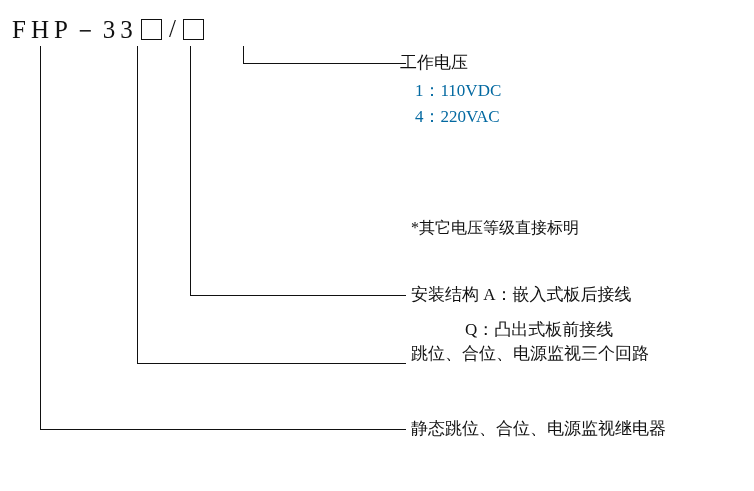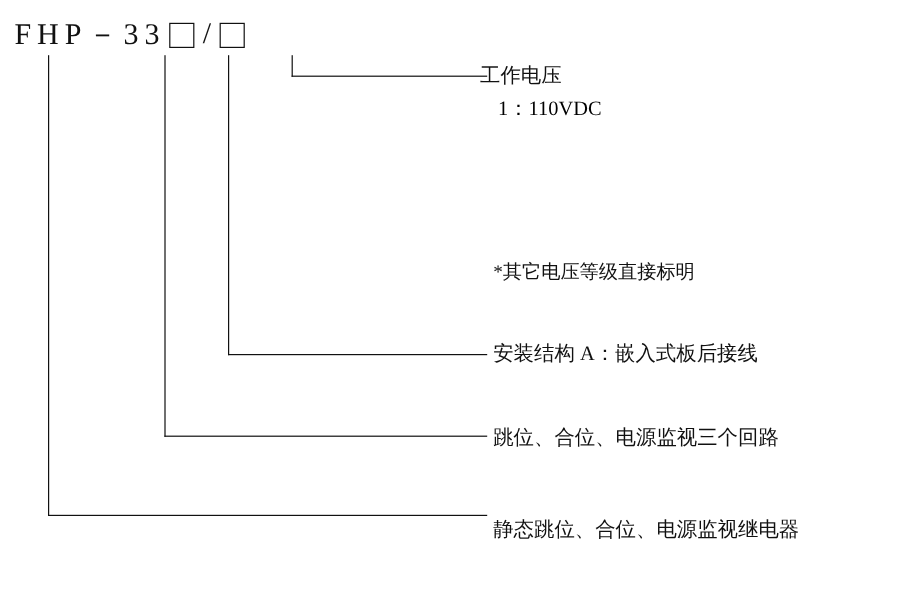--- a/index.html
+++ b/index.html
@@ -80,21 +80,21 @@
   }
   .volt-list {
     position: absolute;
     left: 415px;
     top: 78px;
   }
   .volt-row {
     font-size: 17px;
     line-height: 26px;
     white-space: nowrap;
-    color: #000000;
+    color: #0369a1;
   }
   .mount-sub {
     position: absolute;
     left: 465px;
     top: 318px;
     font-size: 17px;
     white-space: nowrap;
     color: #111;
   }
 </style>
@@ -119,23 +119,25 @@
   <div class="vline" style="left:137px; top:46px; height:318px;"></div>
   <div class="hline" style="left:137px; top:363px; width:269px;"></div>
 
   <div class="vline" style="left:40px; top:46px; height:384px;"></div>
   <div class="hline" style="left:40px; top:429px; width:366px;"></div>
 
   <div class="label label-cn" style="left:400px; top:54px;">工作电压</div>
 
   <div class="volt-list">
     <div class="volt-row">1：110VDC</div>
+    <div class="volt-row">4：220VAC</div>
   </div>
 
   <div class="label label-item" style="left:411px; top:286px;">安装结构 A：嵌入式板后接线</div>
 
   <div class="label label-note" style="left:411px; top:220px;">*其它电压等级直接标明</div>
+  <div class="mount-sub">Q：凸出式板前接线</div>
 
-  <div class="label label-item" style="left:411px; top:356px;">跳位、合位、电源监视三个回路</div>
+  <div class="label label-item" style="left:411px; top:345px;">跳位、合位、电源监视三个回路</div>
 
-  <div class="label label-item" style="left:411px; top:433px;">静态跳位、合位、电源监视继电器</div>
+  <div class="label label-item" style="left:411px; top:420px;">静态跳位、合位、电源监视继电器</div>
 
 </div>
 
 </body></html>

